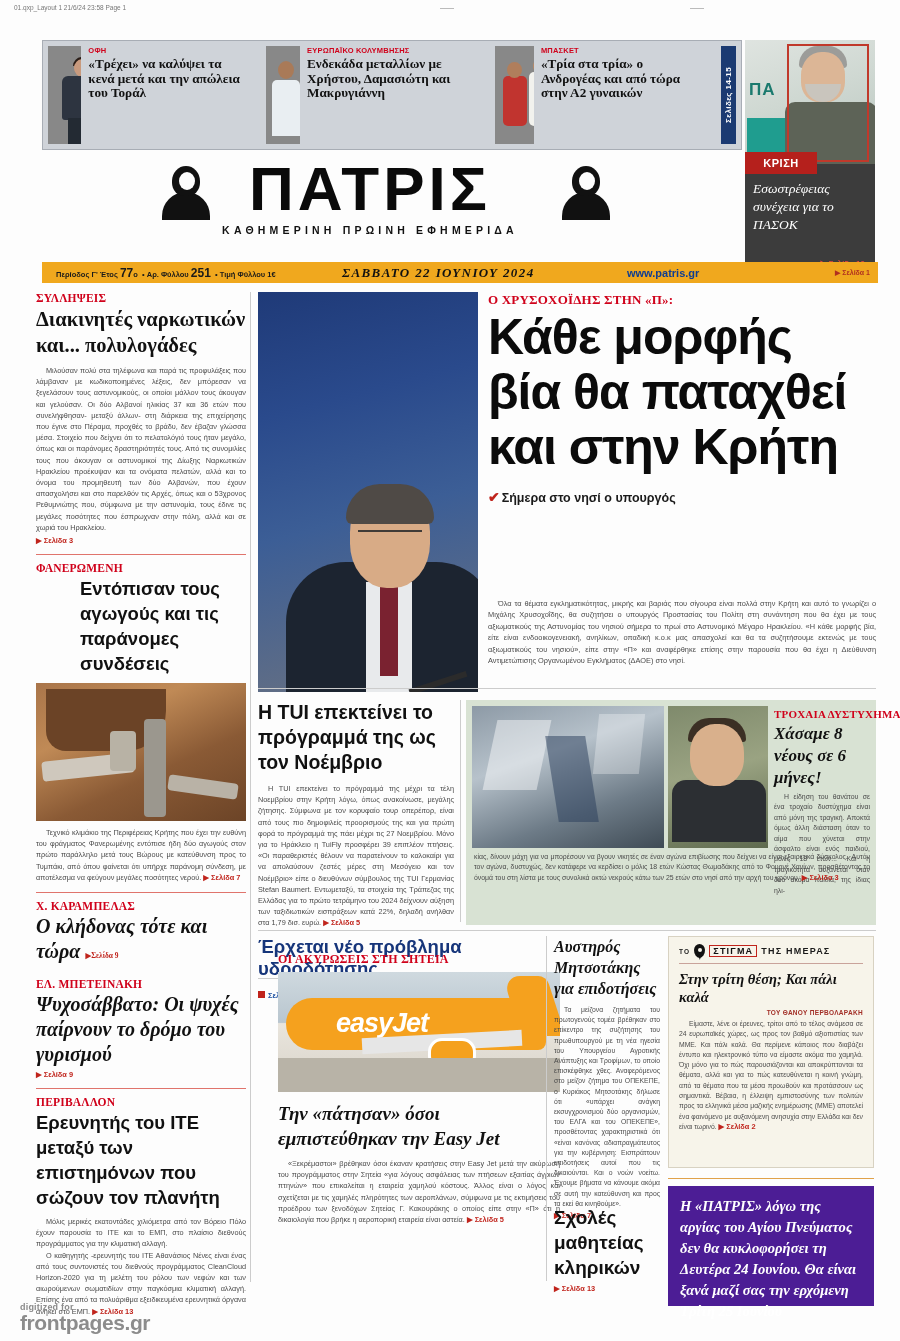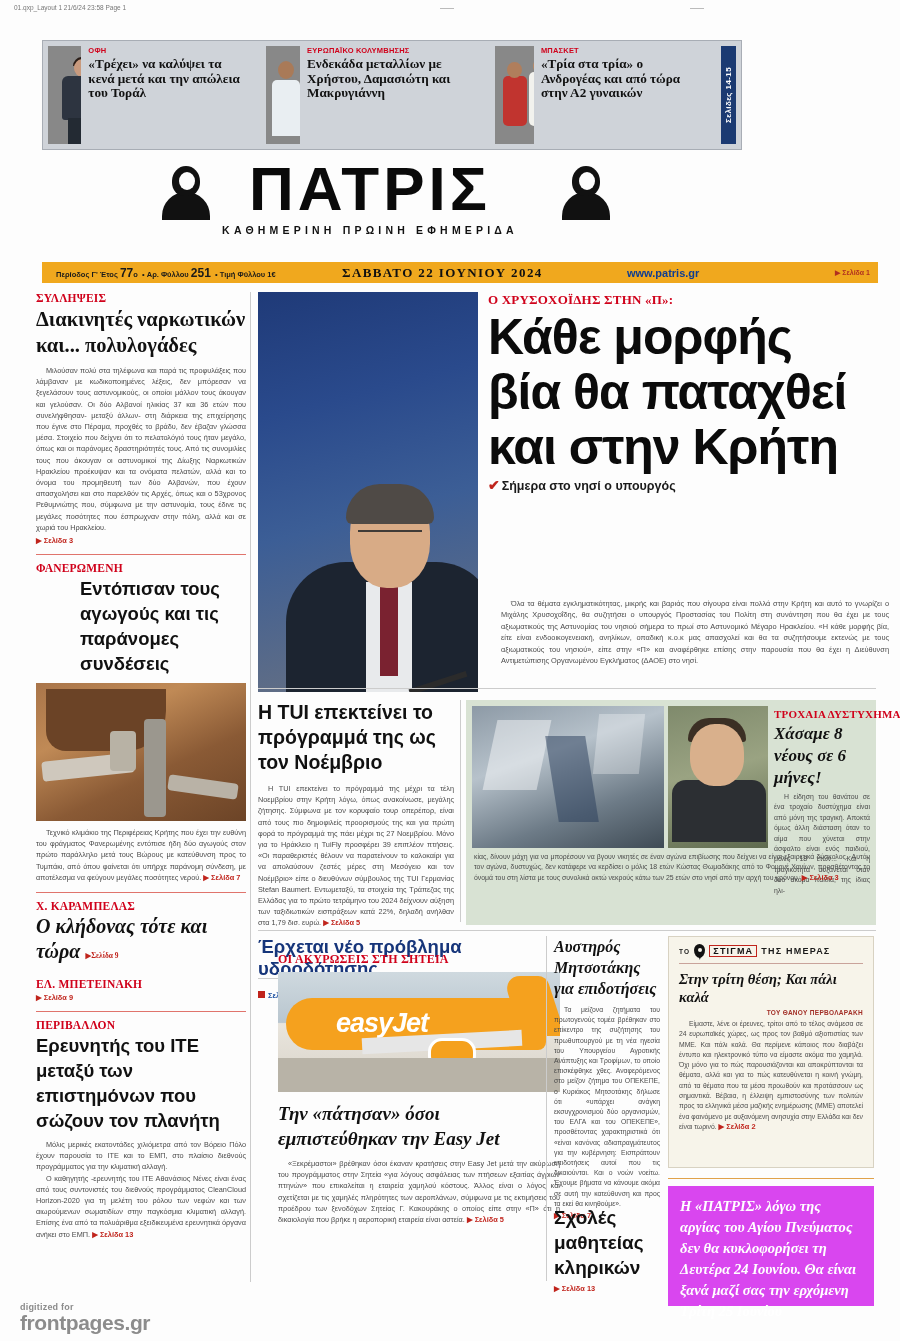--- a/index.html
+++ b/index.html
@@ -126,21 +126,21 @@
   .bust-face { position: absolute; left: 19px; top: 8px; width: 16px; height: 18px; background: #fdfdfd; border-radius: 50%;}
 
   
   .datebar {
     position: absolute; left: 42px; top: 262px; width: 836px; height: 21px;
     background: #f0a81e; display: flex; align-items: center;
   }
   .db-left { position: absolute; left: 14px; font-size: 7.5px; color: #1a1a1a; font-weight: bold; text-align: right; }
   .db-left b.big { font-size: 12px; }
   .db-center { position: absolute; left: 300px; font-family: "Liberation Serif", serif;
-    font-size: 13px; letter-spacing: 1.4px; color: #111; font-weight: bold; }
+    font-size: 13px; letter-spacing: 1.4px; color: #111; font-weight: bold; font-style: italic; }
   .db-right { position: absolute; left: 585px; font-size: 11px; font-weight: bold; color: #0f3d91; }
   .db-pg { position: absolute; right: 8px; font-size: 7px; color: #b03020; font-weight: bold; }
 
   
   .lcol { position: absolute; left: 36px; top: 292px; width: 210px; }
 
   .kicker-red {
     color: #d0021b; font-size: 11.5px; font-weight: bold;
     font-family: "Liberation Serif", serif; letter-spacing: .2px;
     margin-bottom: 2px;
@@ -227,21 +227,21 @@
   .pin {
     width: 11px; height: 14px; background: #111;
     border-radius: 50% 50% 50% 50% / 42% 42% 58% 58%;
     position: relative;
   }
   .pin::after { content:""; position:absolute; left:3.5px; top:3.5px; width:4px; height:4px; background:#f7f4ea; border-radius:50%;}
   .pin::before { content:""; position:absolute; left:4px; top:11px; width:3px; height:5px; background:#111; clip-path: polygon(0 0,100% 0,50% 100%);}
 
   
   .orangebox {
-    position: absolute; background: #d946ef; color: #ffffff;
+    position: absolute; background: #4c1d95; color: #ffffff;
     font-family: "Liberation Serif", serif; font-weight: bold; font-style: italic;
     font-size: 14.6px; line-height: 21px; padding: 10px 12px;
   }
 
   
   .footer { position: absolute; left: 20px; top: 1302px; }
   .footer .f1 { font-size: 9px; color: #8c8c8c; font-weight: bold; letter-spacing:.2px;}
   .footer .f2 { font-size: 21px; color: #8c8c8c; font-weight: bold; letter-spacing:-.4px; line-height: 22px;}
 
   .checkline {
@@ -301,20 +301,35 @@
         <div class="tb-kicker">ΜΠΑΣΚΕΤ</div>
         <div class="tb-head">«Τρία στα τρία» ο Ανδρογέας και από τώρα στην Α2 γυναικών</div>
       </div>
     </div>
 
     <div class="tb-spine">
       <span>Σελίδες 14-15</span>
     </div>
   </div>
 
+  <div class="krisi">
+    <div class="krisi-photo">
+      <div class="wordmark">ΠΑ</div>
+      <div class="sublabel">ημα Α</div>
+      <div class="tealblock"></div>
+      <div class="body"></div>
+      <div class="hairk"></div>
+      <div class="face"></div>
+      <div class="beard"></div>
+      <div class="redframe"></div>
+    </div>
+    <div class="krisi-tag">ΚΡΙΣΗ</div>
+    <div class="krisi-body">Εσωστρέφειας συνέχεια για το ΠΑΣΟΚ</div>
+    <div class="krisi-page">▶ <span>Σελίδα 10</span></div>
+  </div>
 
   <div class="masthead">
     <div class="mh-title">ΠΑΤΡΙΣ</div>
     <div class="mh-bust left">
       <div class="bust-body"></div>
         <div class="bust-head"></div>
         <div class="bust-face"></div>
     </div>
     <div class="mh-bust right">
       <div class="bust-body"></div>
@@ -364,20 +379,21 @@
 
     <div class="hr-red"></div>
 
     <div>
       <div class="kicker-red" style="font-family:'Liberation Serif',serif;">Χ. ΚΑΡΑΜΠΕΛΑΣ</div>
       <div class="hl-italic"><span>Ο κλήδονας τότε και τώρα</span> <span class="pgref" style="font-style:normal;">▶<span>Σελίδα 9</span></span></div>
     </div>
 
     <div style="margin-top:10px;">
       <div class="kicker-red">ΕΛ. ΜΠΕΤΕΙΝΑΚΗ</div>
+      <div class="hl-italic">Ψυχοσάββατο: Οι ψυχές παίρνουν το δρόμο του γυρισμού</div>
       <div class="pgref" style="margin-top:3px;">▶ <span>Σελίδα 9</span></div>
     </div>
 
     <div class="hr-red"></div>
 
     <div>
       <div class="kicker-red">ΠΕΡΙΒΑΛΛΟΝ</div>
       <div class="hl-sans" style="font-size:18.5px;line-height:25px;">Ερευνητής του ΙΤΕ μεταξύ των επιστημόνων που σώζουν τον πλανήτη</div>
       <div class="bodytxt" style="margin-top:6px;">Μόλις μερικές εκατοντάδες χιλιόμετρα από τον Βόρειο Πόλο έχουν παρουσία το ΙΤΕ και το ΕΜΠ, στο πλαίσιο διεθνούς προγράμματος για την κλιματική αλλαγή.</div>
       <div class="bodytxt"><span>Ο καθηγητής -ερευνητής του ΙΤΕ Αθανάσιος Νένες είναι ένας από τους συντονιστές του διεθνούς προγράμματος CleanCloud Horizon-2020 για τη μελέτη του ρόλου των νεφών και των αιωρούμενων σωματιδίων στην παγκόσμια κλιματική αλλαγή. Επίσης ένα από τα πολυάριθμα εξειδικευμένα ερευνητικά όργανα ανήκει στο ΕΜΠ.</span> <span class="pgref">▶ <span>Σελίδα 13</span></span></div>
@@ -392,24 +408,24 @@
       <div class="m-tie"></div>
     <div class="m-head"></div>
       <div class="m-hair"></div>
       <div class="m-glass"></div>
       <div class="m-mic"></div>
   </div>
 
   <div style="position:absolute; left:488px; top:292px; width:388px;">
     <div class="kicker-red" style="font-family:'Liberation Serif',serif;font-size:13px;">Ο ΧΡΥΣΟΧΟΪΔΗΣ ΣΤΗΝ «Π»:</div>
     <div style="font-family:'Liberation Sans',sans-serif; font-weight:bold; font-size:50px; line-height:55px; color:#0b0b0b; letter-spacing:-1px; margin-top:2px;">Κάθε μορφής βία θα παταχθεί και στην Κρήτη</div>
-    <div class="checkline" style="margin-top:2px;"><span class="check">✔</span><span>Σήμερα στο νησί ο υπουργός</span></div>
-  </div>
-
-  <div style="position:absolute; left:488px; top:598px; width:388px;margin-left:13px;">
+    <div class="checkline" style="margin-top:14px;"><span class="check">✔</span><span>Σήμερα στο νησί ο υπουργός</span></div>
+  </div>
+
+  <div style="position:absolute; left:488px; top:598px; width:388px;">
     <div class="bodytxt" style="font-size:7.4px;line-height:11.4px;">Όλα τα θέματα εγκληματικότητας, μικρής και βαριάς που σίγουρα είναι πολλά στην Κρήτη και αυτό το γνωρίζει ο Μιχάλης Χρυσοχοΐδης, θα συζητήσει ο υπουργός Προστασίας του Πολίτη στη συνάντηση που θα έχει με τους αξιωματικούς της Αστυνομίας του νησιού σήμερα το πρωί στο Αστυνομικό Μέγαρο Ηρακλείου. «Η κάθε μορφής βία, είτε είναι ενδοοικογενειακή, ανηλίκων, οπαδική κ.ο.κ μας απασχολεί και θα τα συζητήσουμε εκτενώς με τους αξιωματικούς του νησιού», είπε στην «Π» και αναφέρθηκε επίσης στην παρουσία που θα έχει η Διεύθυνση Αντιμετώπισης Οργανωμένου Εγκλήματος (ΔΑΟΕ) στο νησί.</div>
   </div>
 
   <div class="hsep" style="left:258px; top:688px; width:618px;"></div>
 
   <div style="position:absolute; left:258px; top:700px; width:196px;">
     <div class="hl-sans" style="font-size:19.5px; line-height:25px;">Η TUI επεκτείνει το πρόγραμμά της ως τον Νοέμβριο</div>
     <div class="bodytxt" style="margin-top:8px;"><span>Η TUI επεκτείνει το πρόγραμμά της μέχρι τα τέλη Νοεμβρίου στην Κρήτη λόγω, όπως ανακοίνωσε, μεγάλης ζήτησης. Σύμφωνα με τον κορυφαίο τουρ οπερέιτορ, είναι από τους πιο δημοφιλείς προορισμούς της και για πρώτη φορά το πρόγραμμά της πάει μέχρι τις 27 Νοεμβρίου. Μόνο για το Ηράκλειο η TuiFly προσφέρει 39 επιπλέον πτήσεις. «Οι παραθεριστές θέλουν να παρατείνουν το καλοκαίρι για να απολαύσουν ζεστές μέρες στη Μεσόγειο και τον Νοέμβριο» είπε ο διευθύνων σύμβουλος της TUI Γερμανίας Stefan Baumert. Εντωμεταξύ, τα στοιχεία της Τράπεζας της Ελλάδας για το πρώτο τετράμηνο του 2024 δείχνουν αύξηση των ταξιδιωτικών εισπράξεων κατά 22%, δηλαδή ανήλθαν στα 1,79 δισ. ευρώ.</span> <span class="pgref">▶ <span>Σελίδα 5</span></span></div>
   </div>
 

